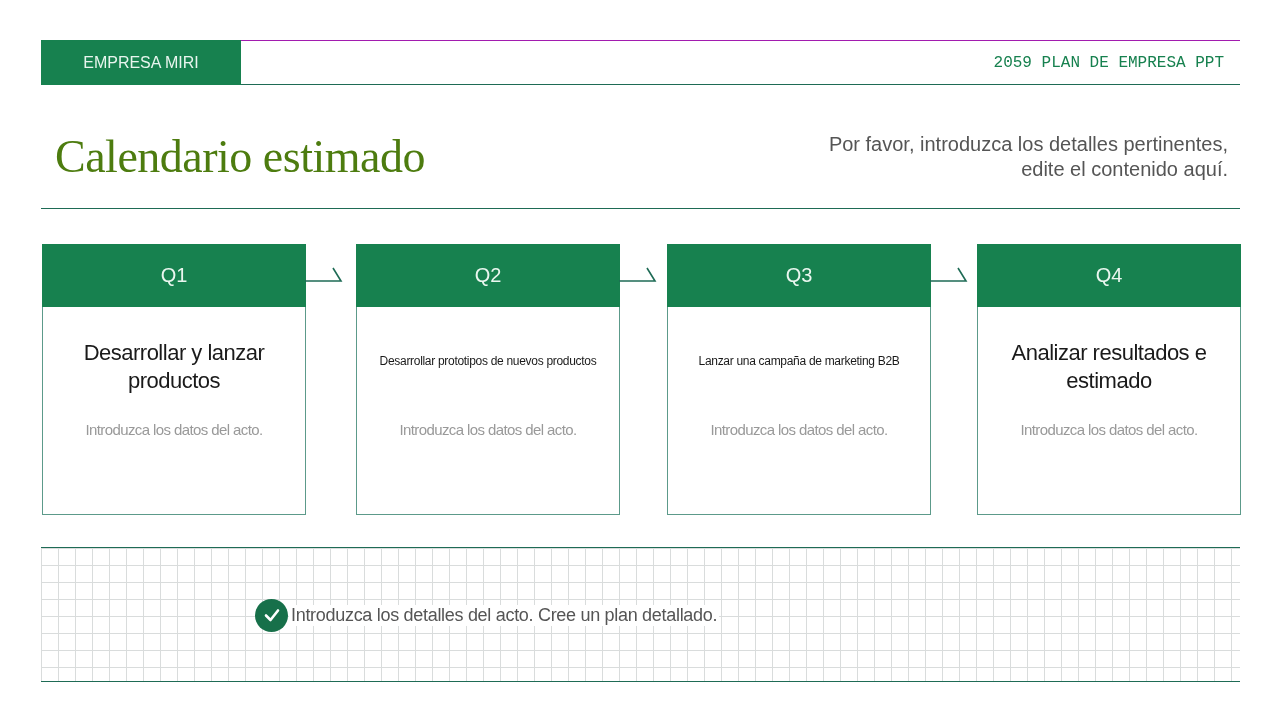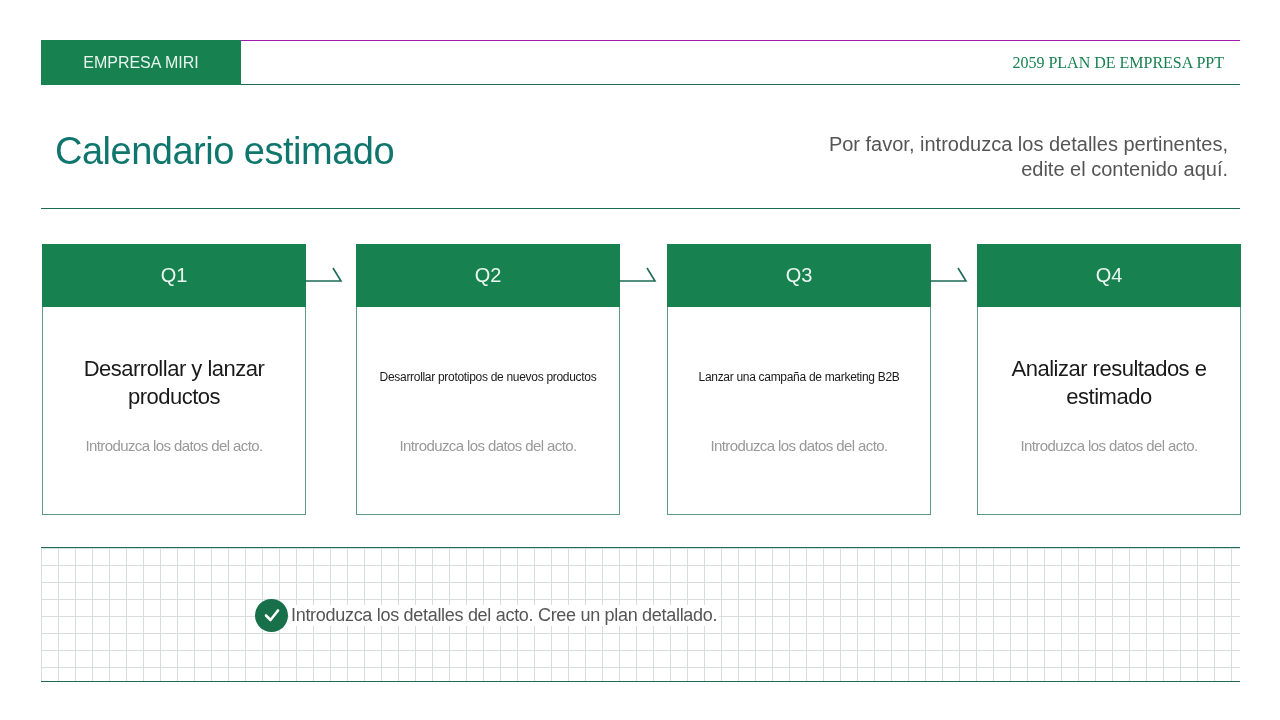--- a/index.html
+++ b/index.html
@@ -14,49 +14,49 @@
       position: absolute; left: 0; top: -1px; width: 200px; height: 45px;
       background: #17814f; color: #e8f5ee;
       font-size: 16px; letter-spacing: 0px;
       display: flex; align-items: center; justify-content: center;
       font-family: "Liberation Sans", sans-serif;
     }
     .plan-title {
       position: absolute; right: 16px; top: 0; height: 43px;
       display: flex; align-items: center;
       color: #17814f; font-size: 16px;
-      font-family: Liberation Serif, serif;
+      font-family: Liberation Mono, monospace;
       text-align: center;
     }
 
     .page-title {
       position: absolute; left: 55px; top: 130px;
-      font-size: 38px; color: #0f766e; font-weight: normal;
-      font-family: Liberation Sans, sans-serif;
+      font-size: 46px; color: #4d7c0f; font-weight: normal;
+      font-family: Liberation Serif, serif;
       letter-spacing: -0.5px;
     }
     .subtitle {
       position: absolute; right: 52px; top: 132px; width: 420px;
       text-align: right; color: #555; font-size: 20px; line-height: 25px;
       font-family: "Liberation Sans", sans-serif;
     }
     .title-rule {
       position: absolute; left: 41px; top: 208px; width: 1199px; height: 1px;
       background: #1e6b55;
     }
 
     .card {
       position: absolute; top: 244px; width: 264px; height: 271px;
       border: 1px solid #5c9a8a; background: #fff;
     }
     .card-head {
       height: 63px; background: #17814f; color: #eaf6ef;
       display: flex; align-items: center; justify-content: center;
       font-size: 20px; font-family: "Liberation Sans", sans-serif;
-      margin: -1px -1px 16px -1px;
+      margin: -1px -1px 0 -1px;
     }
     .card-body { position: relative; height: 207px; text-align: center; }
     .card-title {
       position: absolute; left: 10px; right: 10px; top: 32px;
       font-size: 22px; line-height: 28px; color: #1a1a1a;
       font-family: "Liberation Sans", sans-serif; letter-spacing: -0.5px;
     }
     .card-title.small {
       top: 46px; font-size: 12px; line-height: 16px; letter-spacing: -0.3px;
     }

